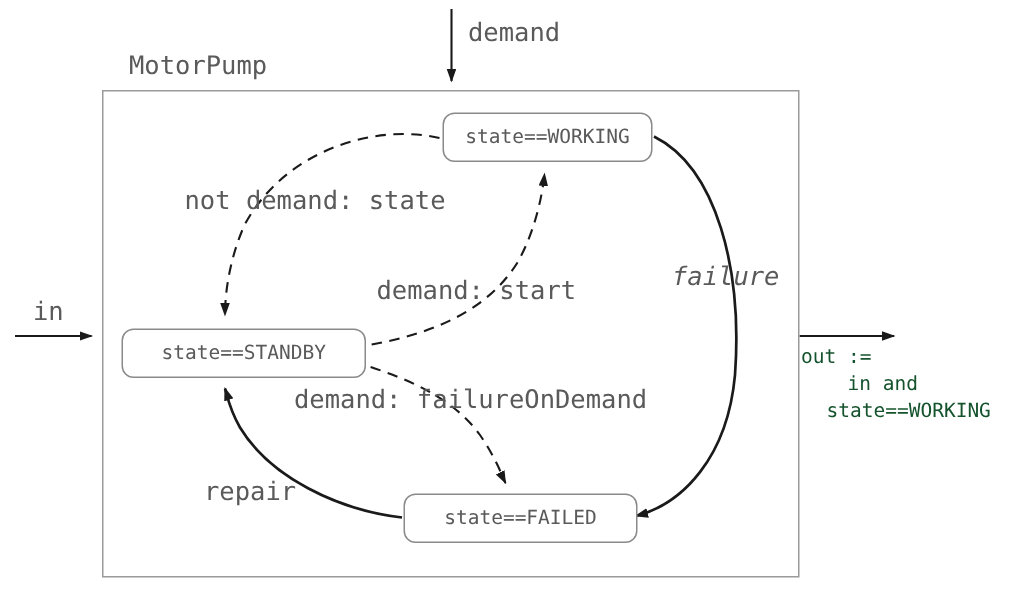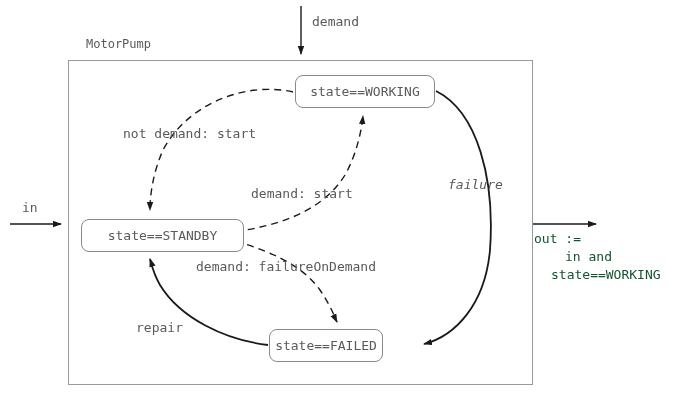--- a/index.html
+++ b/index.html
@@ -19,21 +19,21 @@
   #diagram-svg {
     position: absolute;
     left: 0;
     top: 0;
     width: 690px;
     height: 408px;
   }
   .lbl {
     position: absolute;
     font-family: "DejaVu Sans Mono", "Liberation Mono", monospace;
-    font-size: 13px;
+    font-size: 17px;
     color: #5a5a5a;
     white-space: pre;
     letter-spacing: 0px;
     line-height: 16px;
   }
   .state-box {
     position: absolute;
     box-sizing: border-box;
     border: 1px solid #8a8a8a;
     border-radius: 8px;
@@ -104,37 +104,37 @@
       <path d="M 436,91 C 478,112 495,180 490,250 C 485,305 455,336 424,344" fill="none" stroke="#1a1a1a" stroke-width="1.8" marker-end="url(#arrow-solid)"></path>
     </g>
 
     <g>
       <path d="M 268,345 C 225,340 180,318 160,285 C 153,273 151,262 150,259" fill="none" stroke="#1a1a1a" stroke-width="1.8" marker-end="url(#arrow-solid)"></path>
     </g>
   </svg>
 
   <div class="container-box" style="left:68px; top:60px; width:465px; height:325px;"></div>
 
-  <div class="lbl" style="left:86px; top:36px; font-size:12px;">MotorPump</div>
+  <div class="lbl" style="left:86px; top:36px; font-size:17px;">MotorPump</div>
 
   <div class="lbl" style="left:312px; top:14px;">demand</div>
 
   <div class="lbl" style="left:22px; top:200px;">in</div>
 
   <div class="out-text" style="left:534px; top:230px;">out :=</div>
   <div class="out-text" style="left:565px; top:248px;">in and</div>
   <div class="out-text" style="left:551px; top:266px;">state==WORKING</div>
 
   <div class="state-box" style="left:295px; top:75px; width:140px; height:33px;">state==WORKING</div>
 
   <div class="state-box" style="left:81px; top:219px; width:163px; height:33px;">state==STANDBY</div>
 
-  <div class="state-box" style="left:269px; top:329px; width:114px; height:33px;">state==FAILED</div>
+  <div class="state-box" style="left:269px; top:329px; width:156px; height:33px;">state==FAILED</div>
 
-  <div class="lbl" style="left:123px; top:126px;">not demand: start</div>
+  <div class="lbl" style="left:123px; top:126px;">not demand: state</div>
 
   <div class="lbl" style="left:251px; top:186px;">demand: start</div>
 
   <div class="lbl" style="left:196px; top:259px;">demand: failureOnDemand</div>
 
   <div class="lbl" style="left:448px; top:177px;font-style:italic;">failure</div>
 
   <div class="lbl" style="left:136px; top:320px;">repair</div>
 
 </div>

